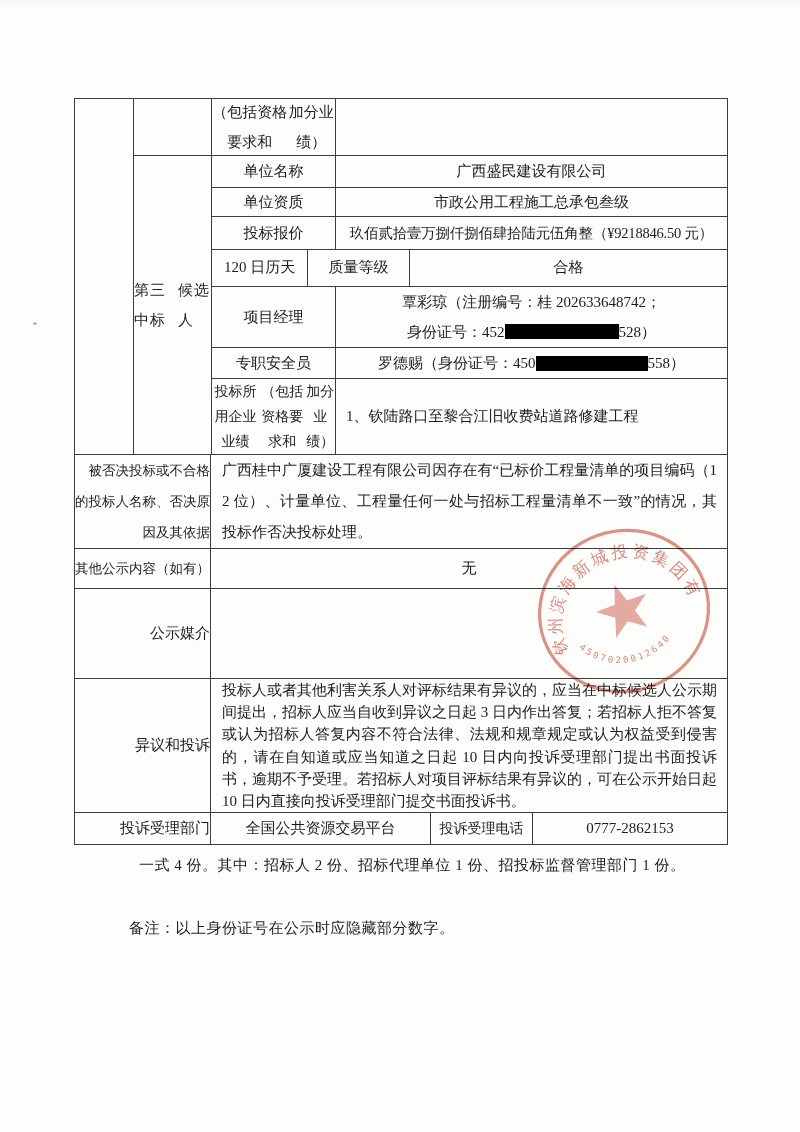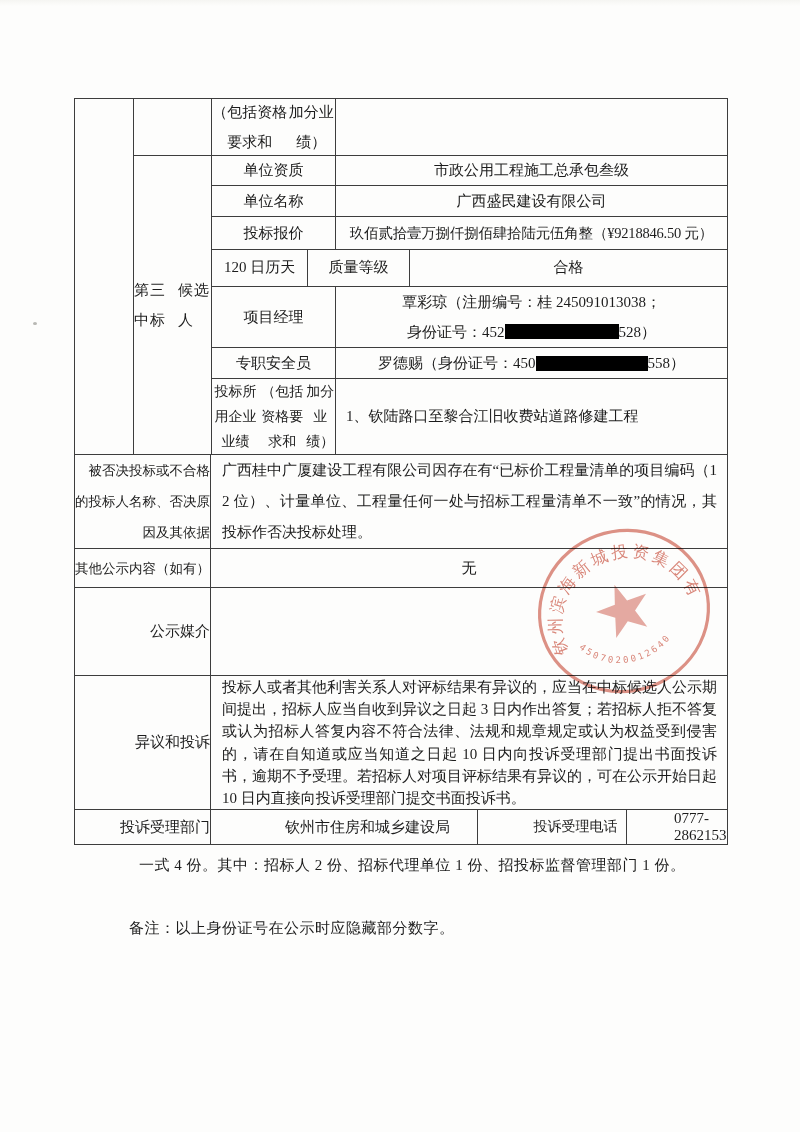--- a/index.html
+++ b/index.html
@@ -36,21 +36,21 @@
   .h57{height:57px}.h32{height:32px}.h30{height:30px}.h33{height:33px}.h37{height:37px}.h62{height:62px}.h31{height:31px}
   .sub-v1{width:96px;border-right:1px solid #3d3d3d;display:flex;align-items:center;justify-content:center;}
   .sub-l2{width:102px;border-right:1px solid #3d3d3d;display:flex;align-items:center;justify-content:center;}
   .sub-v2{flex:1;display:flex;align-items:center;justify-content:center;}
   .two-line{line-height:30px;}
   .three-line{line-height:25px;font-size:14px;}
   .redact{display:inline-block;background:#000;height:15px;width:114px;vertical-align:-2px;}
 
   .bot-sec{display:flex;flex-direction:column;height:389px;}
   .brow{display:flex;border-bottom:1px solid #3d3d3d;}
-  .brow:last-child{border-bottom:none;flex:1;gap:47px;}
+  .brow:last-child{border-bottom:none;flex:1;}
   .blbl{width:136px;border-right:1px solid #3d3d3d;display:flex;flex-direction:column;align-items:flex-end;justify-content:center;text-align:center;line-height:31px;font-size:13.5px;}
   .bval{flex:1;display:flex;align-items:center;}
   .para{padding:4px 10px 4px 11px;text-align:justify;word-break:break-all;line-height:31px;font-size:15px;}
   .para.tight{line-height:22.3px;}
   .center-val{flex:1;display:flex;align-items:center;justify-content:center;}
   .h94{height:94px}.h41{height:41px}.h92{height:92px}.h134{height:134px}
   .bv1{width:220px;border-right:1px solid #3d3d3d;display:flex;align-items:center;justify-content:center;}
   .bl2{width:102px;border-right:1px solid #3d3d3d;display:flex;align-items:center;justify-content:center;font-size:14px;}
   .bv2{flex:1;display:flex;align-items:center;justify-content:center;}
   .price{font-size:14.5px;letter-spacing:-0.2px;}
@@ -84,46 +84,46 @@
       <div class="rws">
 
         <div class="rw h57">
           <div class="lbl two-line">
             <span>（包括资格要求和</span>
             <span>加分业绩）</span>
           </div>
           <div class="val"></div>
         </div>
 
+        <div class="rw h32">
+          <div class="lbl">单位名称</div>
+          <div class="val">广西盛民建设有限公司</div>
+        </div>
+
         <div class="rw h30">
           <div class="lbl">单位资质</div>
           <div class="val">市政公用工程施工总承包叁级</div>
-        </div>
-
-        <div class="rw h32">
-          <div class="lbl">单位名称</div>
-          <div class="val">广西盛民建设有限公司</div>
         </div>
 
         <div class="rw h33">
           <div class="lbl">投标报价</div>
           <div class="val price">玖佰贰拾壹万捌仟捌佰肆拾陆元伍角整（¥9218846.50 元）</div>
         </div>
 
         <div class="rw h37">
           <div class="sub-v1">120 日历天</div>
           <div class="sub-l2">质量等级</div>
           <div class="sub-v2">合格</div>
         </div>
 
         <div class="rw h62">
           <div class="lbl">项目经理</div>
           <div class="val">
             <div class="two-line" style="text-align:center;">
-              <span>覃彩琼（注册编号：桂 245091013038；</span><br>
+              <span>覃彩琼（注册编号：桂 202633648742；</span><br>
               <span>身份证号：452</span><span class="redact"></span><span>528）</span>
             </div>
           </div>
         </div>
 
         <div class="rw h31">
           <div class="lbl">专职安全员</div>
           <div class="val">
             <span>罗德赐（身份证号：450</span>
               <span class="redact" style="width:112px"></span>
@@ -167,21 +167,21 @@
 
       <div class="brow h134">
         <div class="blbl" style="font-size:15px">异议和投诉</div>
         <div class="bval">
           <div class="para tight">投标人或者其他利害关系人对评标结果有异议的，应当在中标候选人公示期间提出，招标人应当自收到异议之日起 3 日内作出答复；若招标人拒不答复或认为招标人答复内容不符合法律、法规和规章规定或认为权益受到侵害的，请在自知道或应当知道之日起 10 日内向投诉受理部门提出书面投诉书，逾期不予受理。若招标人对项目评标结果有异议的，可在公示开始日起 10 日内直接向投诉受理部门提交书面投诉书。</div>
         </div>
       </div>
 
       <div class="brow">
         <div class="blbl" style="font-size:15px">投诉受理部门</div>
-        <div class="bv1">钦州市住房和城乡建设局</div>
+        <div class="bv1">全国公共资源交易平台</div>
         <div class="bl2">投诉受理电话</div>
         <div class="bv2">0777-2862153</div>
       </div>
 
     </div>
   </div>
 
   <svg class="seal" viewBox="0 0 186 176">
     <g transform="rotate(-20 93 88)" fill="none">
       <ellipse cx="93" cy="88" rx="85" ry="80" stroke="#cd5a49" stroke-width="3.2" opacity="0.78"></ellipse>

